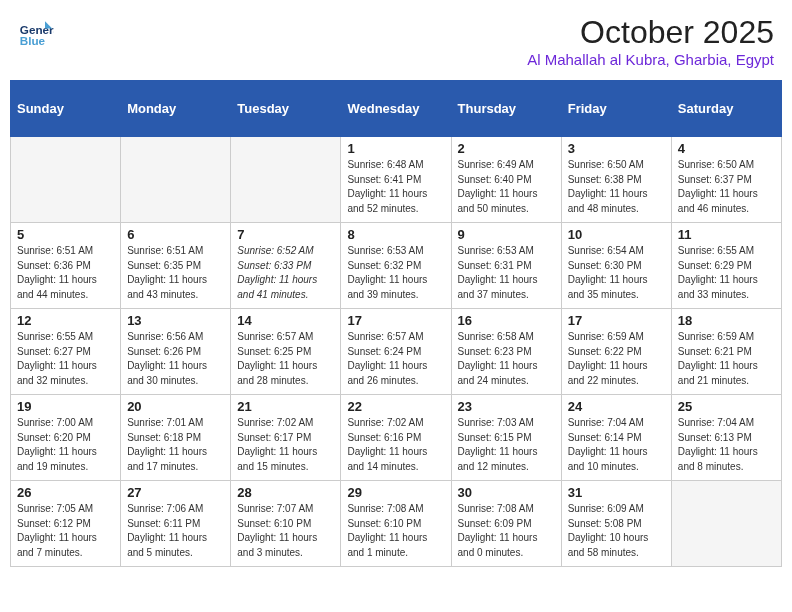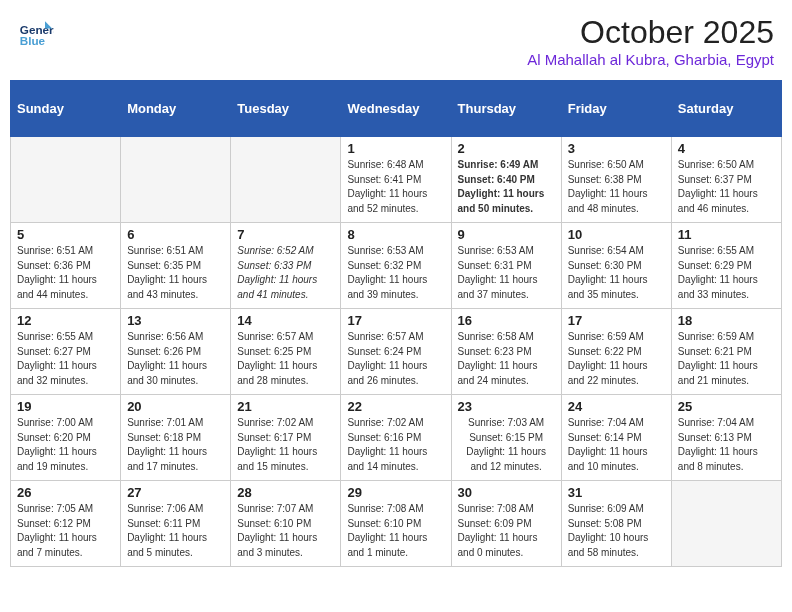--- a/index.html
+++ b/index.html
@@ -114,21 +114,21 @@
         <td class="empty"></td>
         <td class="empty"></td>
         <td>
           <span class="day-num">1</span>
           <div class="cell-content" style="white-space: pre-line;">Sunrise: 6:48 AM
 Sunset: 6:41 PM
 Daylight: 11 hours and 52 minutes.</div>
         </td>
         <td>
           <span class="day-num">2</span>
-          <div class="cell-content" style="white-space: pre-line; font-weight: bold;">Sunrise: 6:49 AM
+          <div class="cell-content" style="white-space: pre-line;">Sunrise: 6:49 AM
 Sunset: 6:40 PM
 Daylight: 11 hours and 50 minutes.</div>
         </td>
         <td>
           <span class="day-num">3</span>
           <div class="cell-content" style="white-space: pre-line;">Sunrise: 6:50 AM
 Sunset: 6:38 PM
 Daylight: 11 hours and 48 minutes.</div>
         </td>
         <td>
@@ -246,21 +246,21 @@
 Daylight: 11 hours and 15 minutes.</div>
         </td>
         <td>
           <span class="day-num">22</span>
           <div class="cell-content" style="white-space: pre-line;">Sunrise: 7:02 AM
 Sunset: 6:16 PM
 Daylight: 11 hours and 14 minutes.</div>
         </td>
         <td>
           <span class="day-num">23</span>
-          <div class="cell-content" style="white-space: pre-line; text-align: center;">Sunrise: 7:03 AM
+          <div class="cell-content" style="white-space: pre-line;">Sunrise: 7:03 AM
 Sunset: 6:15 PM
 Daylight: 11 hours and 12 minutes.</div>
         </td>
         <td>
           <span class="day-num">24</span>
           <div class="cell-content" style="white-space: pre-line;">Sunrise: 7:04 AM
 Sunset: 6:14 PM
 Daylight: 11 hours and 10 minutes.</div>
         </td>
         <td>

